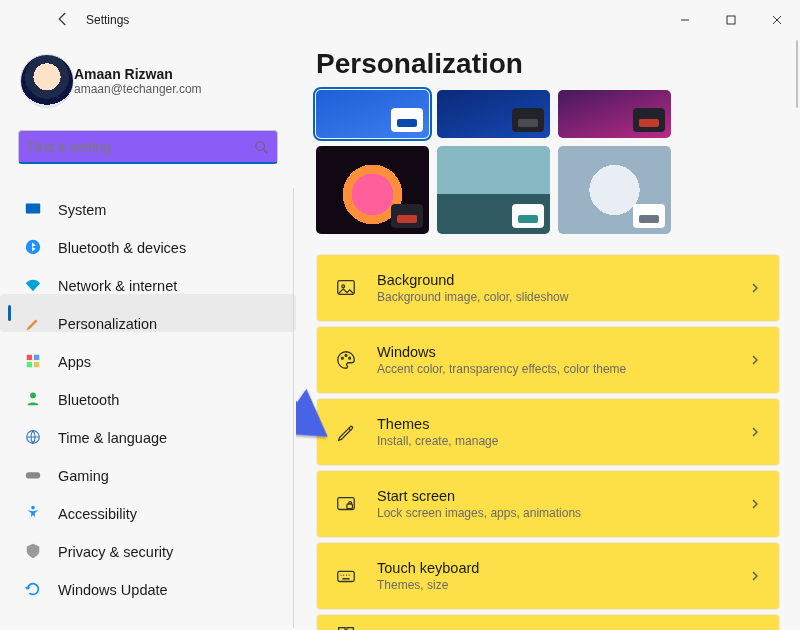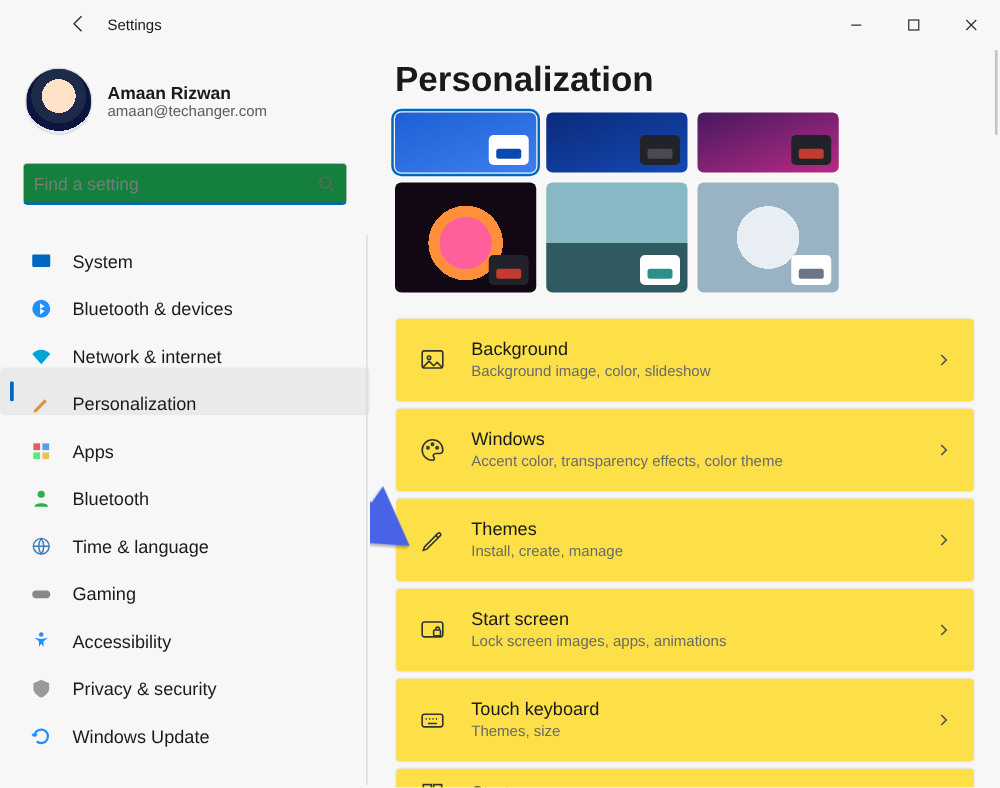--- a/index.html
+++ b/index.html
@@ -33,42 +33,42 @@
   .app { display: flex; height: 590px; }
   .sidebar {
     width: 296px;
     height: 100%;
     padding: 6px 0 0 0;
     position: relative;
   }
   .user {
     display: flex; align-items: center;
     padding: 8px 18px 14px 20px;
-    gap: 12px;
+    gap: 0;
   }
   .avatar {
     width: 54px; height: 54px;
     border-radius: 50%;
     background: radial-gradient(circle at 50% 42%, #ffe2c7 0 34%, #1d2a4a 34% 55%, #0b1540 55% 70%, #e5ebf0 70% 100%);
     border: 1px solid #dcdcdc;
     flex-shrink: 0;
   }
   .user-name { font-weight: 600; font-size: 14px; }
   .user-email { font-size: 12px; color: #5a5a5a; }
   .search-wrap {
     margin: 8px 18px 16px 18px;
     position: relative;
   }
   .search {
     width: 100%;
     height: 34px;
     border: 1px solid #c8c8c8;
     border-bottom: 2px solid #0067c0;
     border-radius: 4px;
-    background: #15803d;
+    background: #8b5cf6;
     padding: 0 34px 0 8px;
     font-size: 14px;
     outline: none;
   }
   .search::placeholder { color: #7a7a7a; }
   .search-ic {
     position: absolute; right: 10px; top: 50%;
     transform: translateY(-50%);
     width: 14px; height: 14px;
   }

